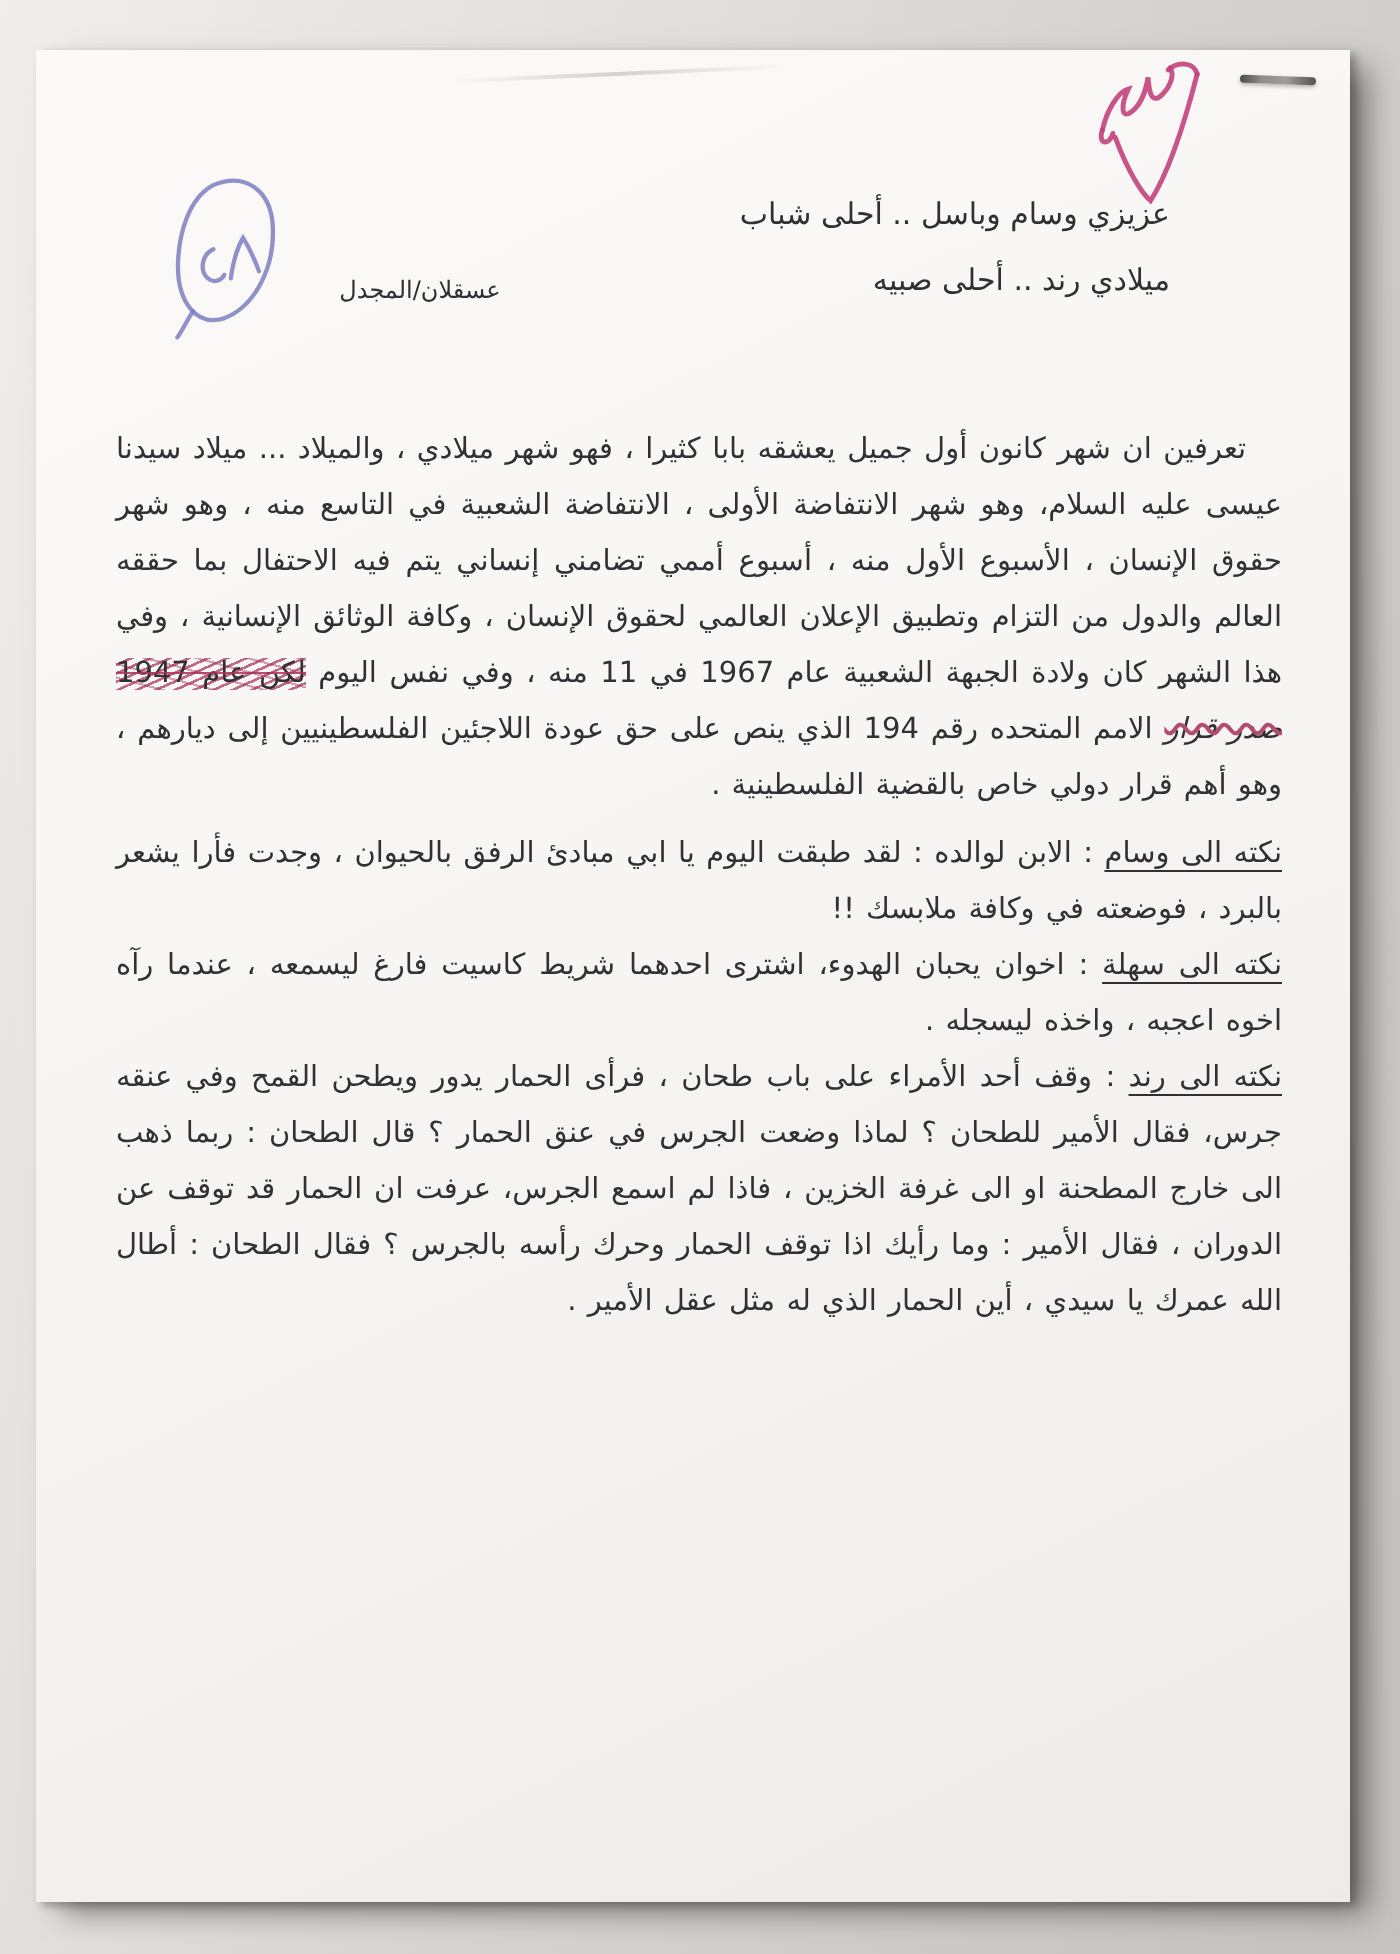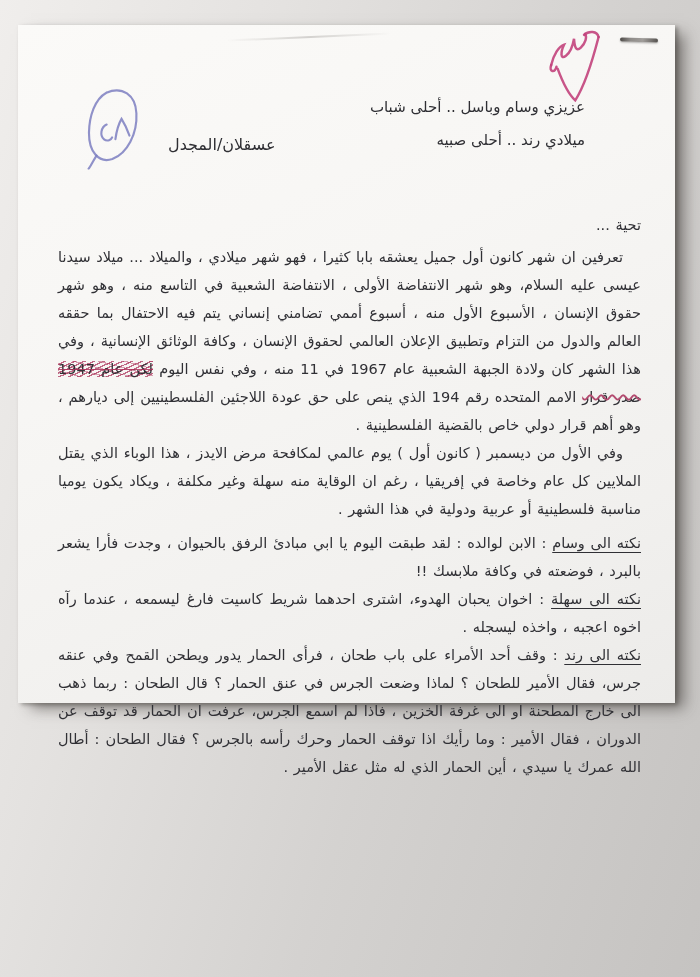--- a/index.html
+++ b/index.html
@@ -2,21 +2,21 @@
 <html lang="ar"><head>
 <meta charset="utf-8">
 <style>
   html, body { margin: 0; padding: 0; }
   body {
     width: 700px; height: 977px; overflow: hidden; position: relative;
     background: linear-gradient(108deg, #f0eeec 0%, #e4e2e0 28%, #d4d2d0 60%, #c5c3c1 100%);
     font-family: "DejaVu Sans", sans-serif;
   }
   .paper {
-    position: absolute; left: 18px; top: 25px; width: 657px; height: 678px;
+    position: absolute; left: 18px; top: 25px; width: 657px; height: 926px;
     background: linear-gradient(155deg, #fbfaf8 0%, #f7f6f4 40%, #f1f0ee 78%, #ecebe9 100%);
     box-shadow: 11px 7px 14px -2px rgba(58,54,50,.58), 3px 2px 4px rgba(70,66,62,.42);
   }
   .crease {
     position: absolute; top: 11px; left: 208px; width: 165px; height: 2px;
     background: linear-gradient(90deg, rgba(195,193,190,0), rgba(198,196,193,.75), rgba(195,193,190,0));
     transform: rotate(-2.5deg);
   }
   .staple {
     position: absolute; left: 602px; top: 13px; width: 38px; height: 4px;
@@ -27,42 +27,42 @@
   .red-mark { position: absolute; left: 523px; top: 3px; width: 80px; height: 74px; transform: rotate(-4deg); }
   .red-mark path { fill: none; stroke: #c2437c; stroke-width: 2.4; stroke-linecap: round; opacity: .9; }
   .blue-mark { position: absolute; left: 63px; top: 60px; width: 64px; height: 82px; transform: rotate(-6deg); }
   .blue-mark path { fill: none; stroke: #7c7fc1; stroke-width: 2.1; stroke-linecap: round; opacity: .85; }
 
   .greetings {
     position: absolute; right: 90px; top: 66px; direction: rtl; text-align: right;
     font-size: 15px; line-height: 33px; color: #2f2f34; white-space: nowrap;
   }
   .place {
-    position: absolute; left: 150px; top: 105px; width: 120px; direction: rtl;
-    font-size: 16px; line-height: 30px; color: #2f2f34; text-align: left;
+    position: absolute; left: 132px; top: 105px; width: 120px; direction: rtl;
+    font-size: 12px; line-height: 30px; color: #2f2f34; text-align: center;
   }
   .letter-body {
     position: absolute; left: 40px; right: 34px; top: 186px;
     direction: rtl; text-align: justify; color: #303035;
     font-size: 14.5px; line-height: 28px; word-spacing: 1px;
   }
   .letter-body p { margin: 0; }
   .salutation { margin-bottom: 4px !important; }
   .indent { text-indent: 18px; }
   .joke-first { margin-top: 6px !important; }
   .joke-label { text-decoration: underline; text-underline-offset: 4px; text-decoration-thickness: 1px; margin-top: 48px; }
   .hatched {
     background-image:
       repeating-linear-gradient(-24deg, rgba(171,49,89,0) 0 2.6px, rgba(171,49,89,.72) 2.6px 3.9px),
       repeating-linear-gradient(15deg, rgba(171,49,89,0) 0 5.5px, rgba(171,49,89,.45) 5.5px 6.6px);
     text-decoration: line-through; text-decoration-color: rgba(171,49,89,.85);
   }
   .wavy-struck {
     text-decoration: line-through; text-decoration-style: wavy;
-    text-decoration-color: #b44b70; text-decoration-thickness: 1.5px;
+    text-decoration-color: #b44b70; text-decoration-thickness: 1.5px; font-style: italic;
   }
 </style>
 </head>
 <body>
 
 <div class="paper">
   <div class="crease"></div>
   <div class="staple"></div>
 
   <svg class="red-mark" viewBox="0 0 78 72" aria-label="دفعة">
@@ -82,27 +82,25 @@
   <div class="greetings">
     <div>عزيزي وسام وباسل .. أحلى شباب</div>
     <div>ميلادي رند .. أحلى صبيه</div>
   </div>
 
   <div class="place">
     <div>عسقلان/المجدل</div>
   </div>
 
   <div class="letter-body">
-    <p class="salutation">تحية ...</p>
 
     <p class="indent">
       <span>تعرفين ان شهر كانون أول جميل يعشقه بابا كثيرا ،  فهو شهر ميلادي ، والميلاد ... ميلاد سيدنا عيسى عليه السلام، وهو شهر الانتفاضة الأولى ،  الانتفاضة الشعبية في التاسع منه ، وهو شهر حقوق الإنسان ، الأسبوع الأول منه ، أسبوع أممي تضامني إنساني  يتم فيه الاحتفال بما حققه العالم والدول من التزام وتطبيق الإعلان العالمي لحقوق الإنسان ، وكافة الوثائق الإنسانية ، وفي هذا الشهر كان ولادة الجبهة الشعبية عام 1967 في 11 منه ، وفي نفس اليوم </span><span class="hatched">لكن عام 1947</span><span> </span><span class="wavy-struck">صدر قرار</span><span> الامم المتحده رقم 194 الذي ينص على حق عودة اللاجئين الفلسطينيين إلى ديارهم ، وهو أهم قرار دولي خاص بالقضية الفلسطينية .</span>
     </p>
 
-    <p class="indent">وفي الأول من ديسمبر ( كانون أول ) يوم عالمي لمكافحة مرض الايدز ، هذا الوباء الذي يقتل الملايين كل عام وخاصة في إفريقيا ، رغم ان الوقاية منه سهلة وغير مكلفة ، ويكاد يكون يوميا مناسبة فلسطينية أو عربية ودولية في هذا الشهر .</p>
 
     <p class="joke-first">
       <span class="joke-label">نكته الى وسام</span><span> :  </span><span>الابن لوالده : لقد طبقت اليوم يا ابي مبادئ الرفق بالحيوان ، وجدت فأرا يشعر بالبرد ، فوضعته في وكافة ملابسك !!</span>
     </p>
 
     <p>
       <span class="joke-label">نكته الى سهلة</span><span> :  </span><span>اخوان يحبان الهدوء،  اشترى احدهما شريط كاسيت فارغ ليسمعه ، عندما رآه اخوه اعجبه ، واخذه ليسجله .</span>
     </p>
 
     <p>

